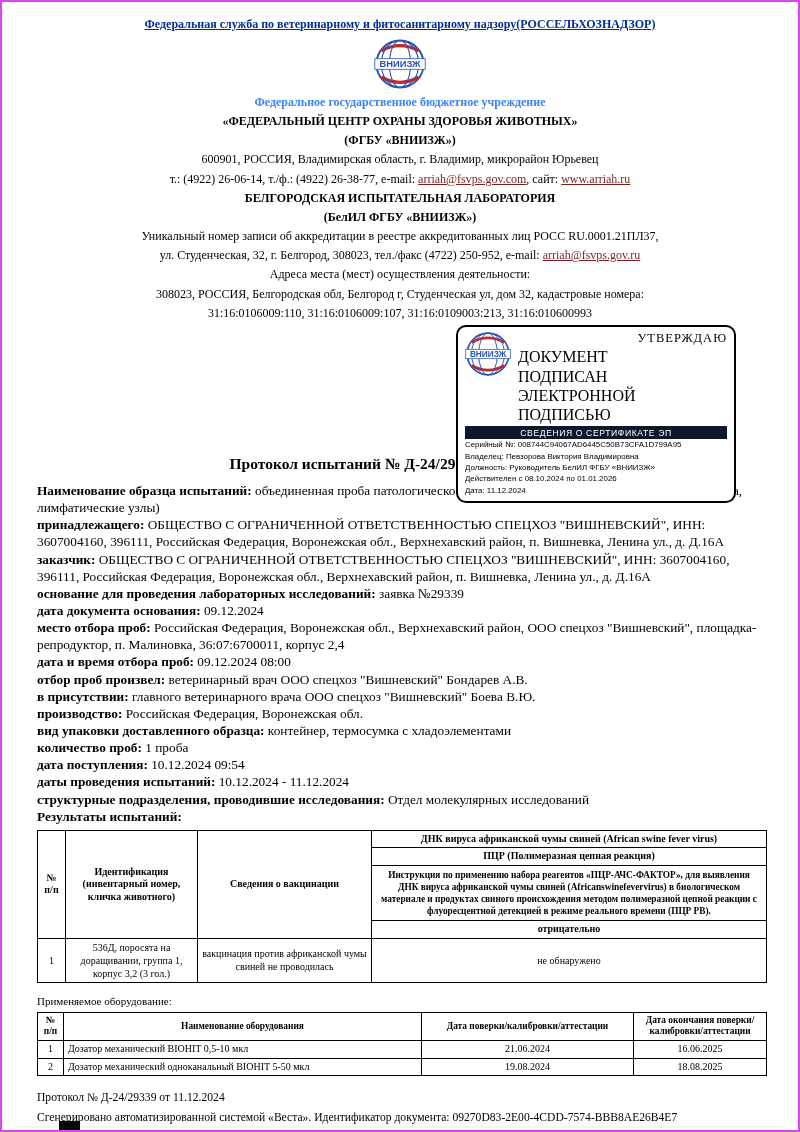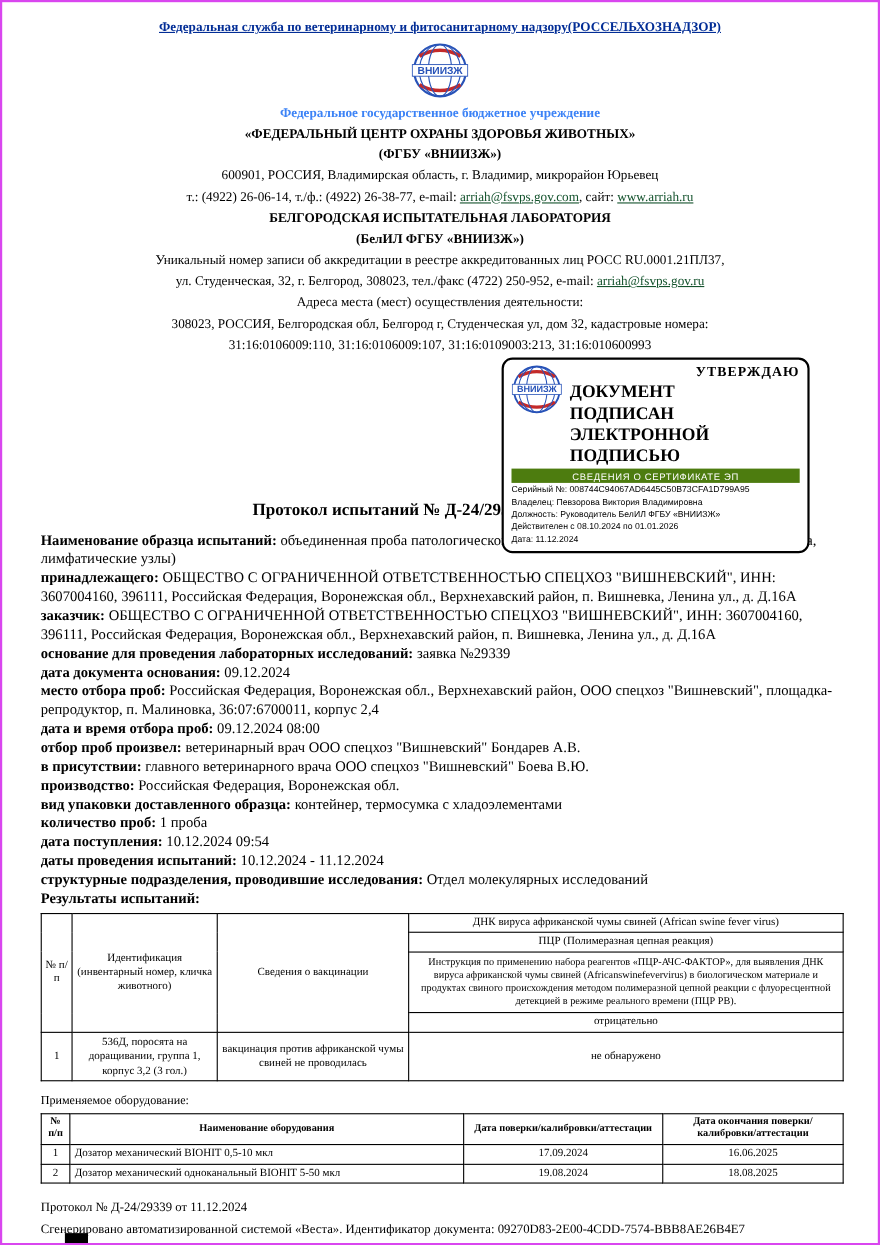--- a/index.html
+++ b/index.html
@@ -5,49 +5,49 @@
   * { margin:0; padding:0; box-sizing:border-box; }
   html,body { background:#e8e8e8; }
   body { width:800px; font-family:"Liberation Serif", serif; color:#000; }
   .page { position:relative; width:800px; height:1132px; background:#fff;
           border:2px solid #d946ef; overflow:hidden; padding:14px 35px 0; }
   .center { text-align:center; }
   .b { font-weight:bold; }
   .hl { font-size:12px; line-height:1.6; }
   .agency { font-size:12px; font-weight:bold; text-decoration:underline; color:#022d96; line-height:1.4; }
   .navy { color:#3b82f6; }
-  a.lnk { color:#14532d; text-decoration:underline; cursor:pointer; }
+  a.lnk { color:#7f1d1d; text-decoration:underline; cursor:pointer; }
   .logo-wrap { margin:5px auto 3px; width:52px; height:52px; }
   .stamp-slot { position:relative; height:126px; }
   .stamp { position:absolute; top:2px; right:27px; width:280px;
            border:2px solid #000; border-radius:10px; padding:4px 7px 5px; background:#fff; }
   .stamp-top { display:flex; gap:7px; align-items:flex-start; }
   .stamp-logo { width:46px; height:46px; flex:0 0 auto; }
-  .stamp-right { flex:1;font-weight:bold; }
+  .stamp-right { flex:1; }
   .stamp-approve { font-size:12.5px; text-align:right; letter-spacing:1px; line-height:1.15; }
   .stamp-signed { font-size:16px; line-height:1.2; max-width:165px; margin-top:2px; }
-  .stamp-strip { background:#4d7c0f; color:#fff; font-family:"Liberation Sans",sans-serif;
+  .stamp-strip { background:#0f172a; color:#fff; font-family:"Liberation Sans",sans-serif;
                  font-size:8.6px; text-align:center; letter-spacing:.6px; padding:1.5px 0; margin-top:2px; }
   .stamp-line { font-family:"Liberation Sans",sans-serif; font-size:7.9px; line-height:1.32; margin-top:1px; }
   .title { font-size:15.5px; margin-top:6px; }
   .fields { margin-top:9px; font-size:13.3px; line-height:1.29; }
   .field { margin:0; }
   table { border-collapse:collapse; }
   .rtab { width:730px; margin-top:5px; table-layout:fixed; }
   .rtab td { border:1px solid #000; vertical-align:middle; text-align:center; padding:2px 3px; }
-  .rtab .hcell { font-weight:normal; font-size:10px; line-height:1.25;text-align:center; }
+  .rtab .hcell { font-weight:bold; font-size:10px; line-height:1.25;text-align:center; }
   .rtab .instr { font-size:9.3px; line-height:1.3; padding:3px 8px; }
   .rtab .dcell { font-size:10px; line-height:1.3; }
   .c1 { width:28px; } .c2 { width:132px; } .c3 { width:174px; }
   .equip-head { font-size:11px; margin-top:12px; }
   .etab { width:730px; margin-top:5px; table-layout:fixed; }
   .etab td { border:1px solid #000; vertical-align:middle; padding:2px 4px; font-size:10px; line-height:1.25; }
   .etab .hcell { font-weight:bold; font-size:9.4px; text-align:center; }
   .etab .num, .etab .date { text-align:center; }
-  .e1 { width:26px; } .e2 { width:358px; } .e3 { width:181px; }
+  .e1 { width:26px; } .e2 { width:358px; } .e3 { width:212px; }
   .footer { margin-top:12px; font-size:11.6px; line-height:1.75; }
   .qr { position:absolute; left:57px; bottom:0; width:21px; height:9px; background:#000; }
 </style>
 </head>
 <body>
 
 <div class="page">
 
   <div class="center">
     <div class="agency">Федеральная служба по ветеринарному и фитосанитарному надзору(РОССЕЛЬХОЗНАДЗОР)</div>
@@ -159,21 +159,21 @@
     <tbody>
         <tr>
       <td class="hcell e1">№ п/п</td>
       <td class="hcell e2">Наименование оборудования</td>
       <td class="hcell e3">Дата поверки/калибровки/аттестации</td>
       <td class="hcell">Дата окончания поверки/калибровки/аттестации</td>
     </tr>
     <tr>
       <td class="num">1</td>
       <td>Дозатор механический BIOHIT 0,5-10 мкл</td>
-      <td class="date">17.09.2024</td>
+      <td class="date">21.06.2024</td>
       <td class="date">16.06.2025</td>
     </tr>
     <tr>
       <td class="num">2</td>
       <td>Дозатор механический одноканальный BIOHIT 5-50 мкл</td>
       <td class="date">19.08.2024</td>
       <td class="date">18.08.2025</td>
     </tr>
   </tbody>
     </table>

